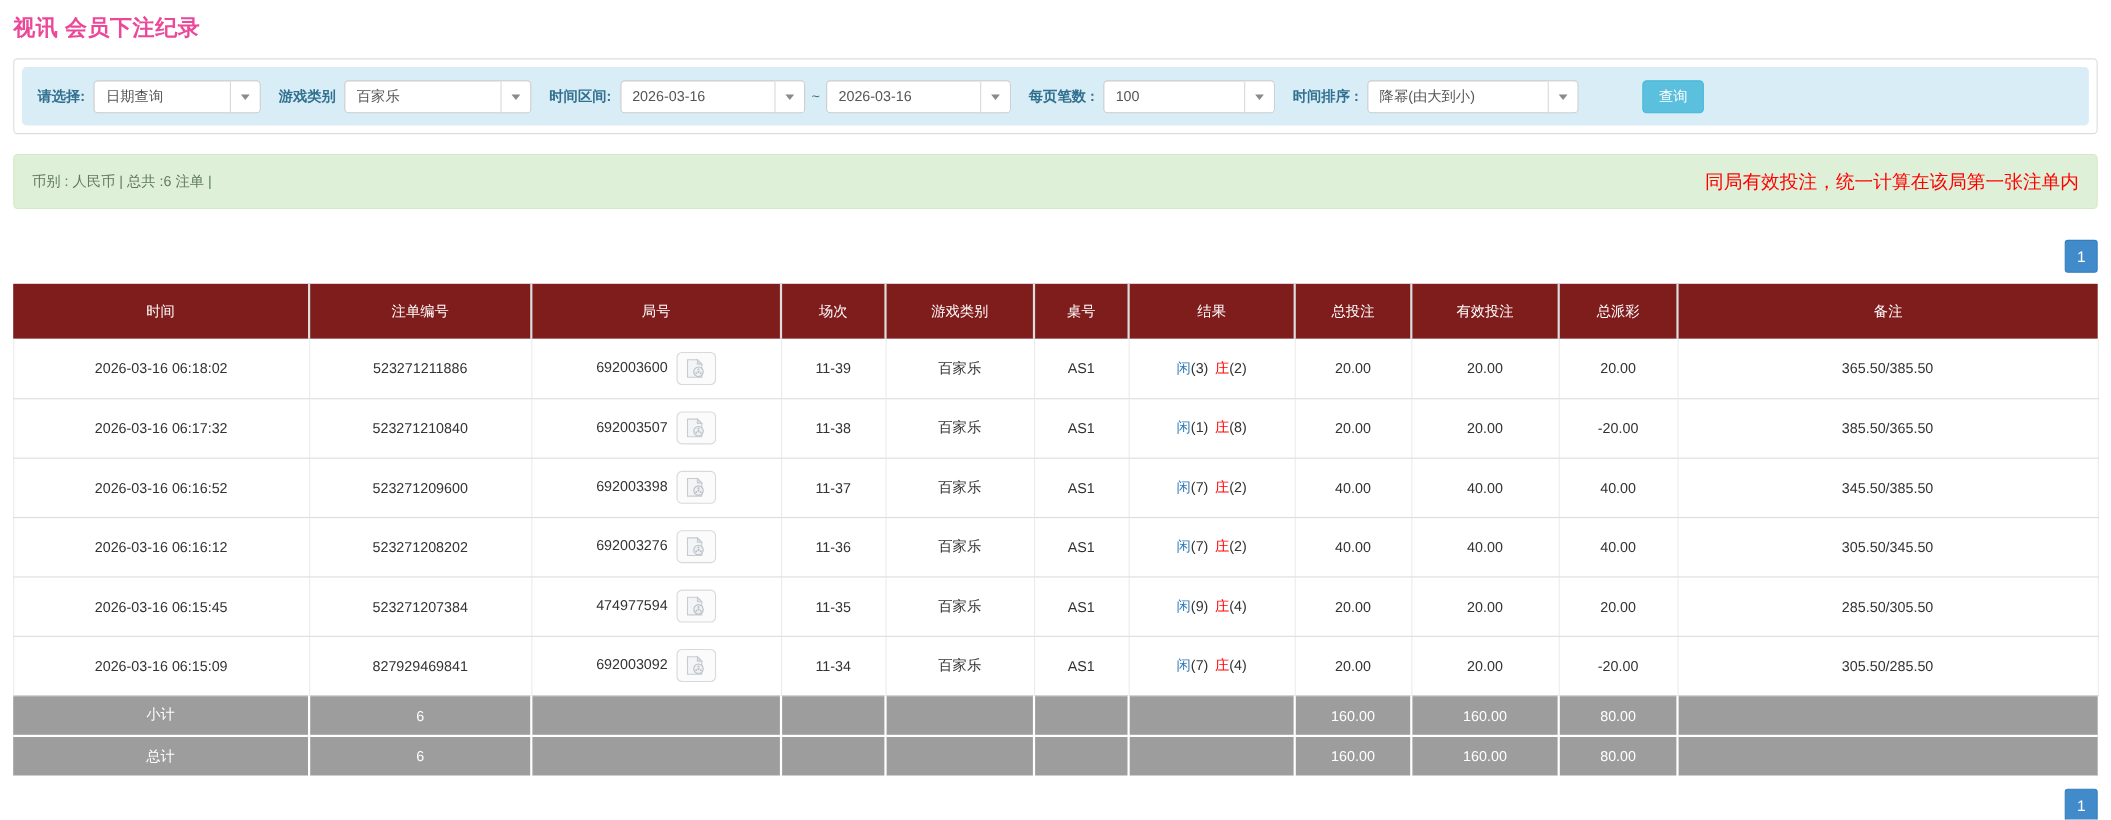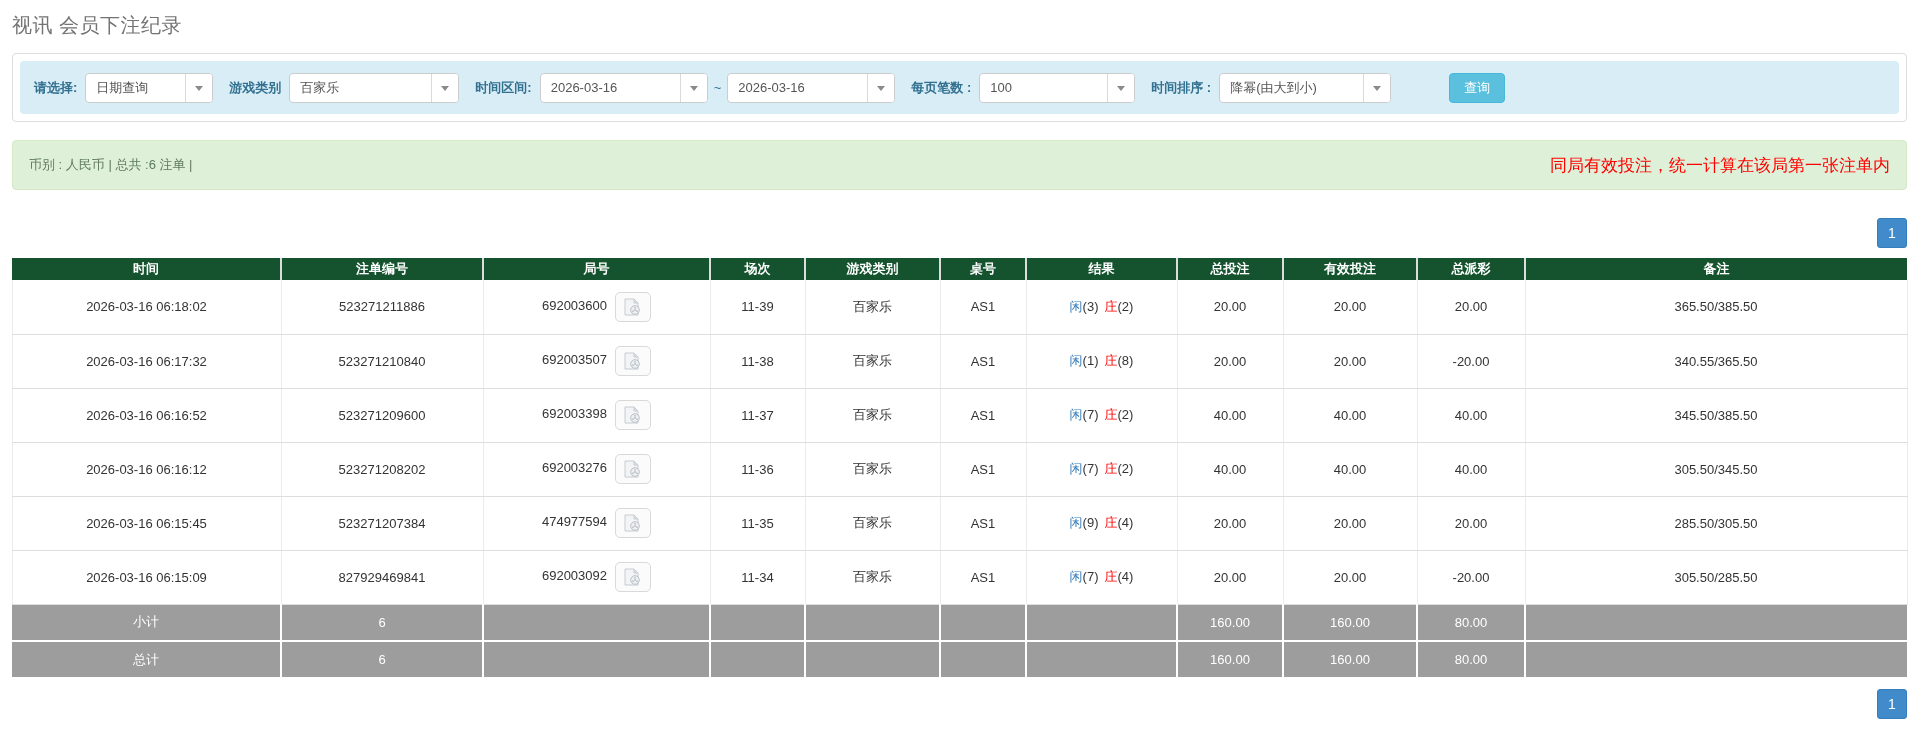--- a/index.html
+++ b/index.html
@@ -3,21 +3,21 @@
 <meta charset="utf-8">
 <style>
   * { box-sizing: border-box; }
   html,body { margin:0; padding:0; }
   body {
     width:1919px; height:745px; background:#fff; overflow:hidden;
     font-family:"Liberation Sans","DejaVu Sans",sans-serif; color:#333;
   }
   
   .page-title {
-    margin:12px 0 0 12px; font-size:20px; font-weight:400; color:#737373; letter-spacing:0.5px;
+    margin:12px 0 0 12px; font-size:20px; font-weight:700; color:#ec4899; letter-spacing:0.5px;
   }
   
   .filter-panel {
     margin:14px 12px 0 12px; border:1px solid #ddd; border-radius:4px; padding:7px; background:#fff;
   }
   .filter-bar {
     background:#d9edf7; border-radius:4px; height:53px; display:flex; align-items:center; padding:0 14px;
   }
   .f-label { color:#31708f; font-weight:bold; font-size:13px; white-space:nowrap; margin-right:8px; }
   .sel {
@@ -46,21 +46,21 @@
   .pager-bottom { margin-top:10px; }
   .page-btn {
     min-width:30px; height:30px; background:#428bca; border:1px solid #357ebd; border-radius:3px;
     color:#fff; font-size:14px; cursor:pointer; padding:0 9px;
   }
   
   .records-table {
     width:1895px; margin:10px auto 0 auto; border-collapse:collapse; table-layout:fixed;
   }
   .records-table th {
-    background:#14532d; color:#fff; font-size:13px; font-weight:bold; height:22px;
+    background:#7f1d1d; color:#fff; font-size:13px; font-weight:normal; height:50px;
     border-right:2px solid #ddd; padding:0 4px;
   }
   .records-table th:last-child { border-right:none; }
   .records-table td {
     height:54px; text-align:center; font-size:13px; color:#333; padding:0 4px;
     border-bottom:1px solid #ddd; border-right:1px solid #ebebeb; background:#fff;
   }
   .records-table td:first-child { border-left:1px solid #ebebeb; }
   .records-table td:last-child  { border-right:1px solid #ebebeb; }
   .blue-val { color:#337ab7; }
@@ -79,21 +79,21 @@
   .records-table tr.sum-row td:last-child { border-right:none; }
 </style>
 </head>
 <body>
 
 <h1 class="page-title">视讯 会员下注纪录</h1>
 
 <div class="filter-panel">
   <div class="filter-bar">
     <span class="f-label">请选择:</span>
-    <div class="sel" style="width:128px">
+    <div class="sel" style="width:152px">
       <span class="sel-text">日期查询</span>
       <span class="sel-caret">
           <span class="caret-shape"></span>
         </span>
     </div>
 
     <span class="f-label gap-lg">游戏类别</span>
     <div class="sel" style="width:170px">
       <span class="sel-text">百家乐</span>
       <span class="sel-caret">
@@ -118,21 +118,21 @@
 
     <span class="f-label gap-lg">每页笔数 :</span>
     <div class="sel" style="width:156px">
       <span class="sel-text">100</span>
       <span class="sel-caret">
           <span class="caret-shape"></span>
         </span>
     </div>
 
     <span class="f-label gap-lg">时间排序 :</span>
-    <div class="sel" style="width:172px">
+    <div class="sel" style="width:192px">
       <span class="sel-text">降幂(由大到小)</span>
       <span class="sel-caret">
           <span class="caret-shape"></span>
         </span>
     </div>
 
     <button class="search-btn">查询</button>
   </div>
 </div>
 
@@ -221,21 +221,21 @@
     </td>
     <td>11-38</td>
     <td>百家乐</td>
     <td>AS1</td>
     <td>
       <span class="res-player">闲</span><span>(1)</span><span class="res-banker">庄</span><span>(8)</span>
     </td>
     <td class="blue-val">20.00</td>
     <td>20.00</td>
     <td class="neg">-20.00</td>
-    <td>340.55/365.50</td>
+    <td>385.50/365.50</td>
   </tr>
       <tr>
     <td>2026-03-16 06:16:52</td>
     <td>523271209600</td>
     <td>
       <span>692003398</span><button class="video-btn">
             <svg width="20" height="18" viewBox="0 0 20 18" xmlns="http://www.w3.org/2000/svg">
           <path d="M2 1h9l4 4v12H2z" fill="#f2f4f5" stroke="#c6ccd2"></path>
           <path d="M11 1l4 4h-4z" fill="#dde1e5" stroke="#c6ccd2"></path>
           <circle cx="12" cy="12" r="4.3" fill="#eef0f2" stroke="#b9c0c7"></circle>

